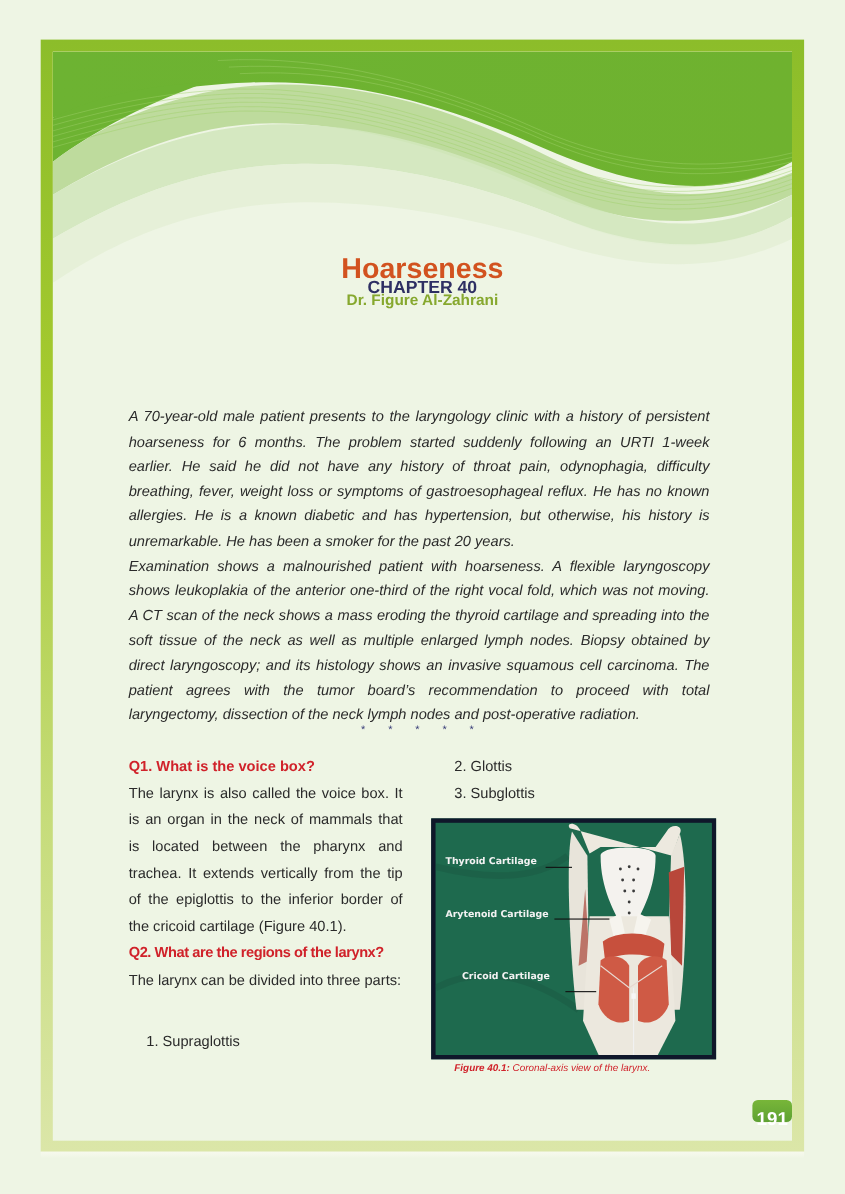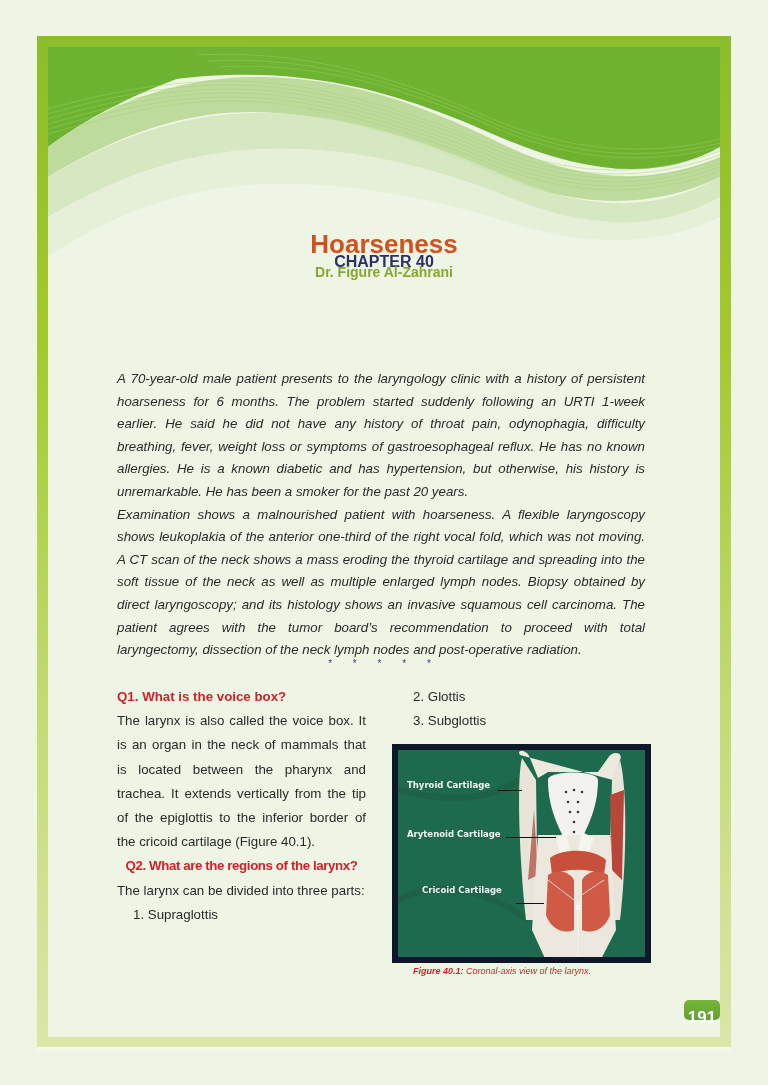--- a/index.html
+++ b/index.html
@@ -37,32 +37,32 @@
   .stars {
     position: absolute; left: 0; width: 768px; top: 658px; text-align: center;
     font-size: 10px; color: #3a3f79; letter-spacing: 9px;
   }
 
   .col-left {
     position: absolute; left: 117px; top: 685px; width: 249px;
     font-size: 13.3px; color: #2a2a2a; line-height: 24.2px;
   }
   .q { color: #d0222a; font-weight: bold; }
-  .q2 { letter-spacing: -0.4px; text-align: center; }
+  .q2 { letter-spacing: -0.4px; }
   .col-left p { text-align: justify; }
-  .li { padding-left: 16px; }
+  .li { padding-left: 16px; margin-top: 32px; }
 
   .col-right {
     position: absolute; left: 413px; top: 685px; width: 240px;
     font-size: 13.3px; color: #2a2a2a; line-height: 24.2px;
   }
 
   .figure {
     position: absolute; left: 392px; top: 744px; width: 259px; height: 219px;
-    background: #1f6b4f; border: 6px solid #0f172a; overflow: hidden;
+    background: #1f6b4f; border: 4px solid #0f172a; overflow: hidden;
   }
   .fig-label {
     position: absolute; font-size: 8.5px; font-weight: bold; color: #f2f2f2;
     font-family: "DejaVu Sans", sans-serif; white-space: nowrap;
   }
   .fig-line { position: absolute; height: 1px; background: #111; }
   .caption {
     position: absolute; left: 398px; top: 966px; font-size: 9px; font-style: italic; color: #d0222a;
   }
   .caption b { font-weight: bold; margin-left: 15px; }

